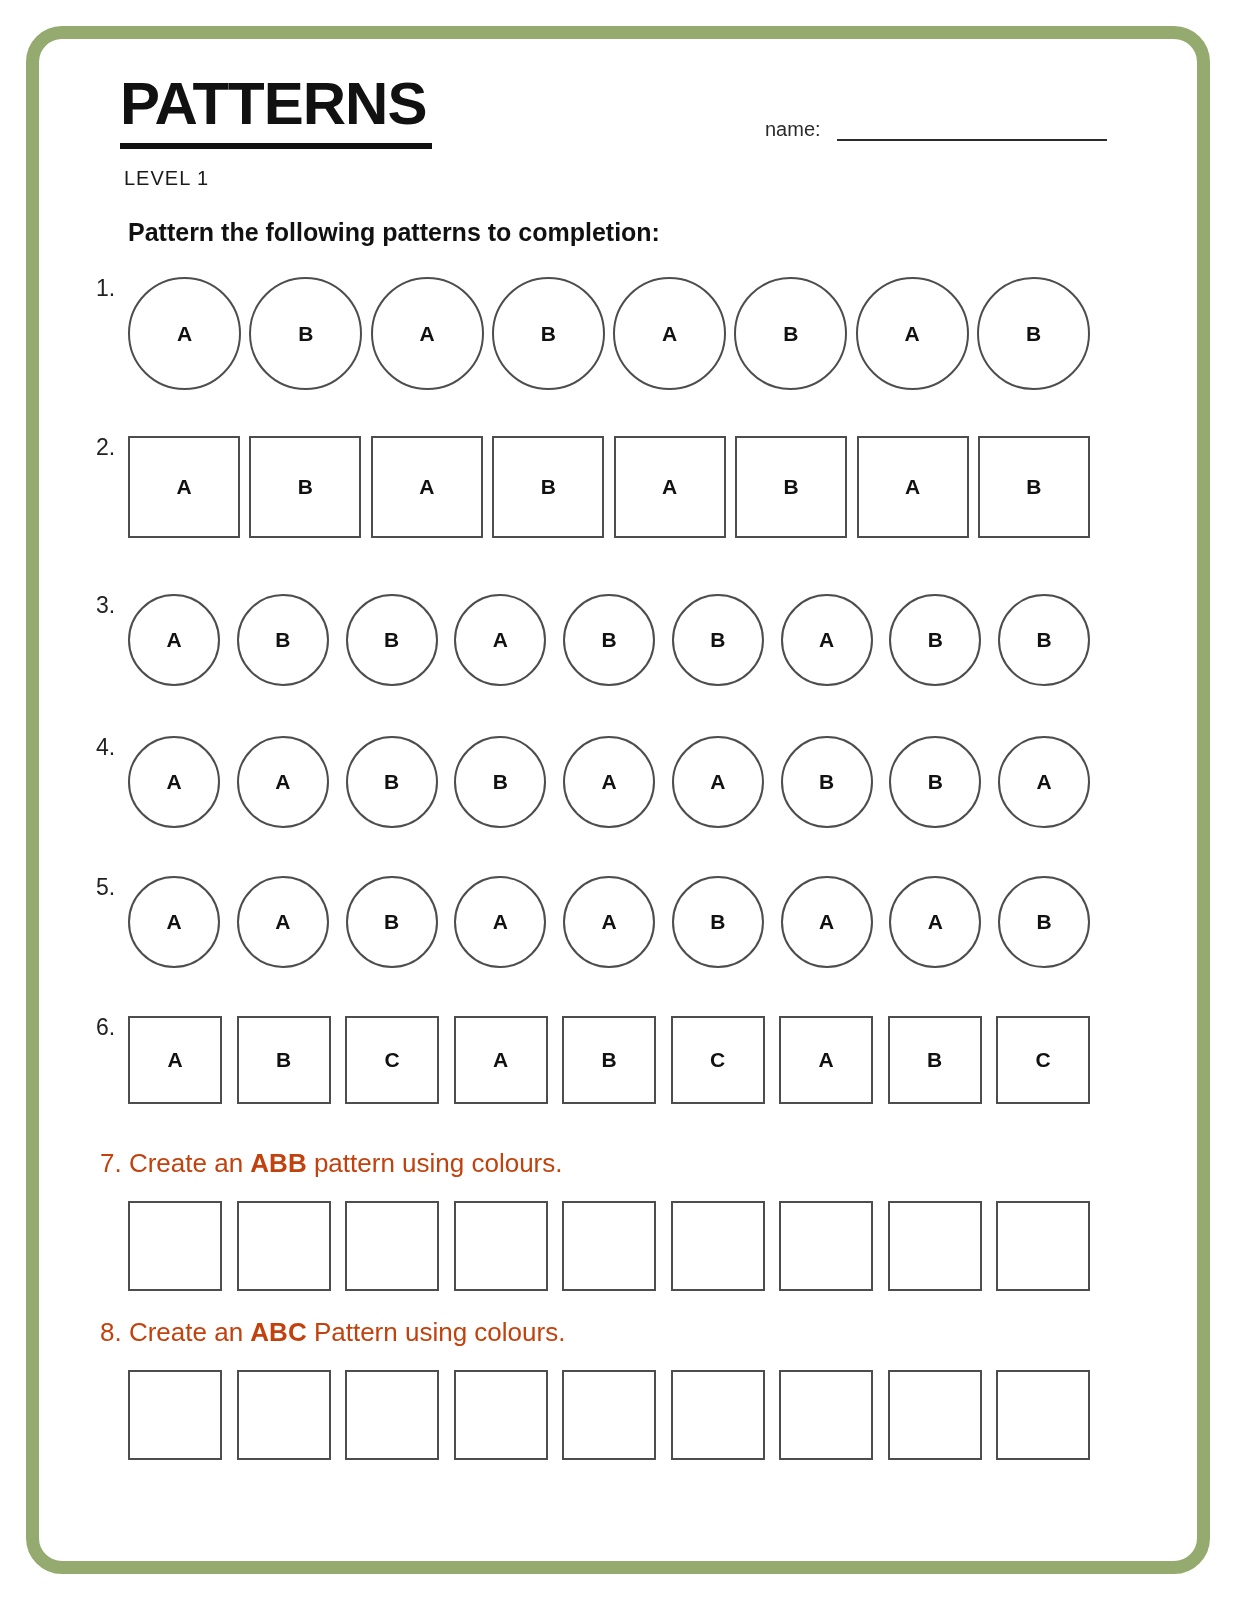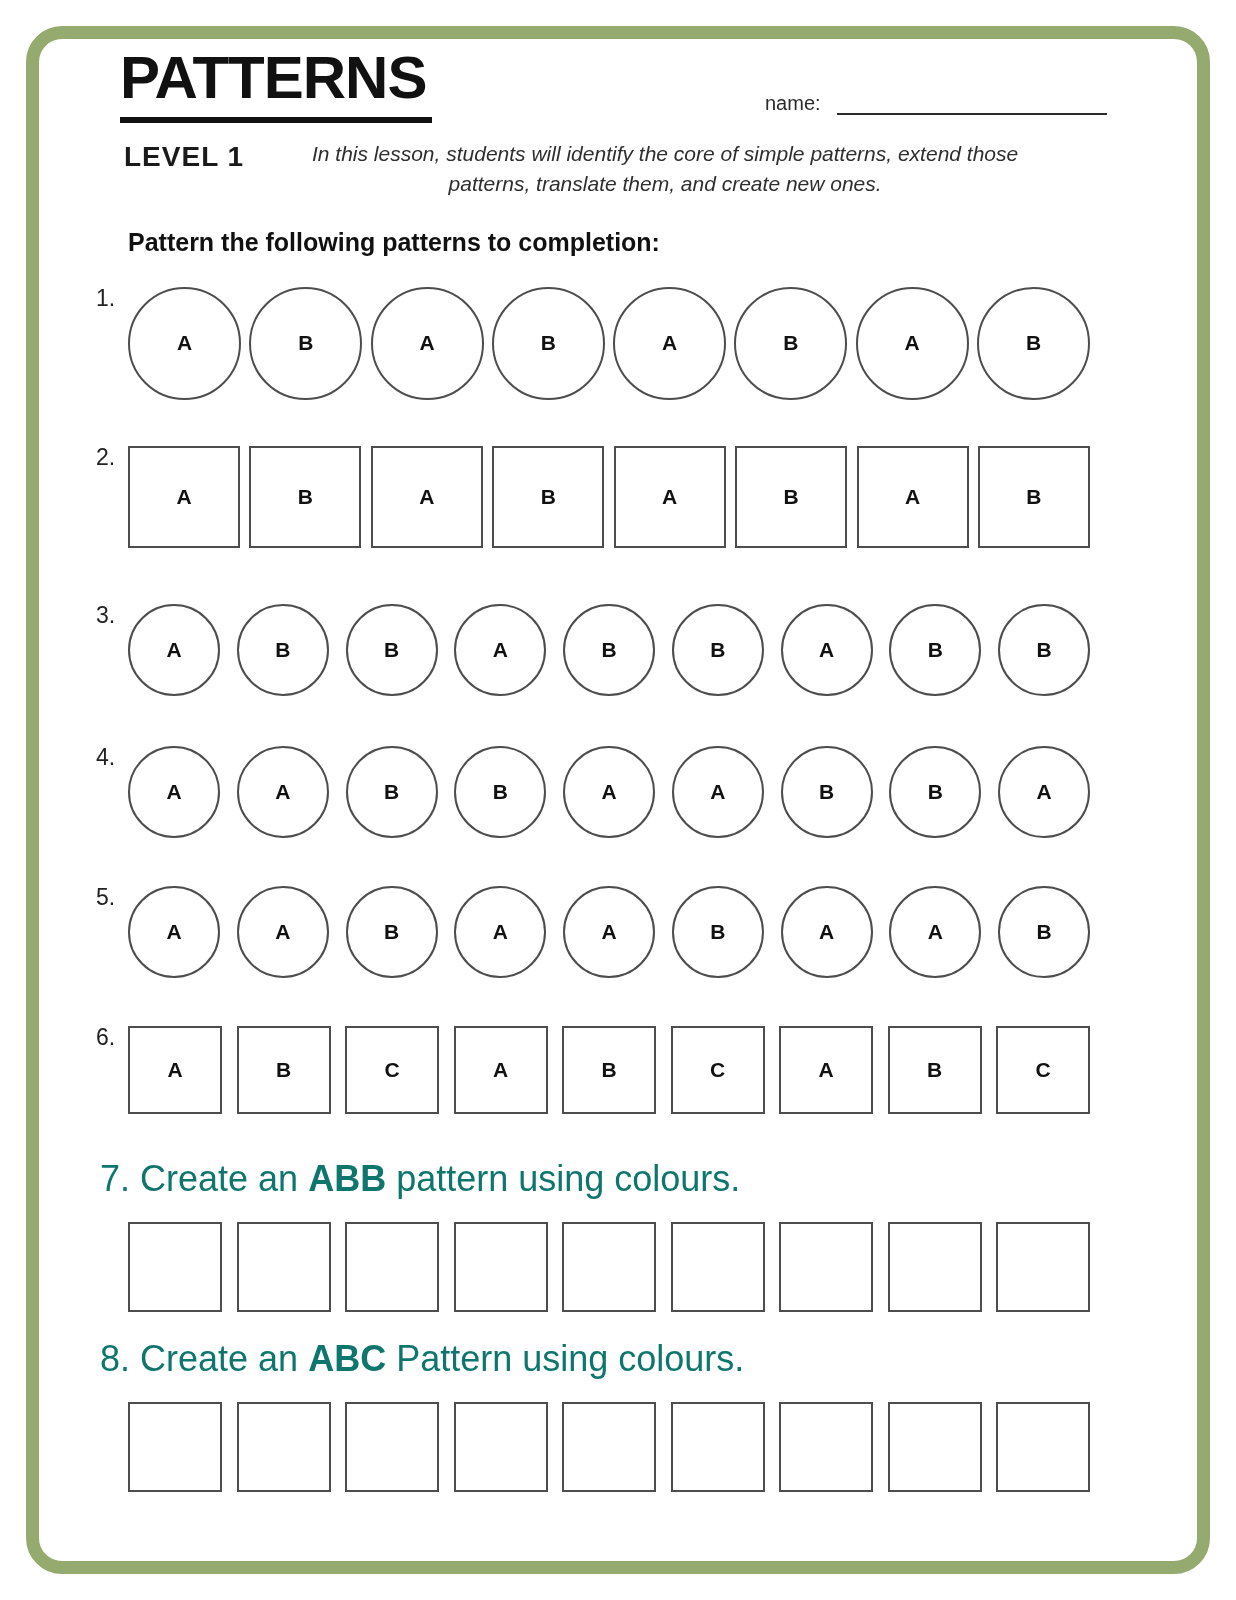--- a/index.html
+++ b/index.html
@@ -22,21 +22,21 @@
   }
   .frame{
     position:absolute;
     top:26px; left:26px; right:26px; bottom:26px;
     border:13px solid var(--green);
     border-radius:36px;
     pointer-events:none;
   }
   .content{
     position:absolute;
-    top:46px;
+    top:72px;
     left:96px;
     width:1000px;
   }
   
   .header{ position:relative; margin-left:24px; }
   .worksheet-title{
     display:inline-block;
     font-size:60px;
     font-weight:900;
     letter-spacing:-1px;
@@ -60,22 +60,22 @@
     border-bottom:2px solid #2b2b2b;
   }
   
   .level-row{
     display:flex;
     align-items:flex-start;
     gap:16px;
     margin:16px 0 0 28px;
   }
   .level-label{
-    font-weight:bold;
-    font-size:28px;
+    font-weight:normal;
+    font-size:20px;
     letter-spacing:1px;
     white-space:nowrap;
     padding-top:2px;
   }
   .description{
     font-style:italic;
     font-size:21px;
     line-height:1.45;
     text-align:center;
     width:810px;
@@ -125,22 +125,22 @@
   }
   .row-mb-1{ margin-bottom:46px; }
   .row-mb-2{ margin-bottom:56px; }
   .row-mb-3{ margin-bottom:50px; }
   .row-mb-4{ margin-bottom:48px; }
   .row-mb-5{ margin-bottom:48px; }
   .row-mb-6{ margin-bottom:44px; }
   
   .question-block{ margin-bottom:26px; }
   .question-text{
-    font-size:36px;
-    color:#0f766e;
+    font-size:26px;
+    color:#c2410c;
     margin:0 0 22px 4px;
   }
   .question-text b{ font-weight:bold; }
   .blank-row{ margin-left:32px; }
 </style>
 </head>
 <body>
 
 <div class="sheet">
   <div class="frame"></div>
@@ -150,24 +150,20 @@
     <div class="header">
       <h1 class="worksheet-title">PATTERNS</h1>
       <div class="name-field">
         <span class="name-label">name:</span>
         <span class="name-line"></span>
       </div>
     </div>
 
     <div class="level-row">
       <span class="level-label">LEVEL 1</span>
-      <div class="description">
-        <div>In this lesson, students will identify the core of simple patterns, extend those</div>
-        <div>patterns, translate them, and create new ones.</div>
-      </div>
     </div>
 
     <h2 class="instruction">Pattern the following patterns to completion:</h2>
 
     <div>
         <div class="pattern-row row-mb-1">
           <span class="row-number">1.</span>
           <div class="shapes">
             <div class="shape circle large">
               <span class="letter">A</span>

